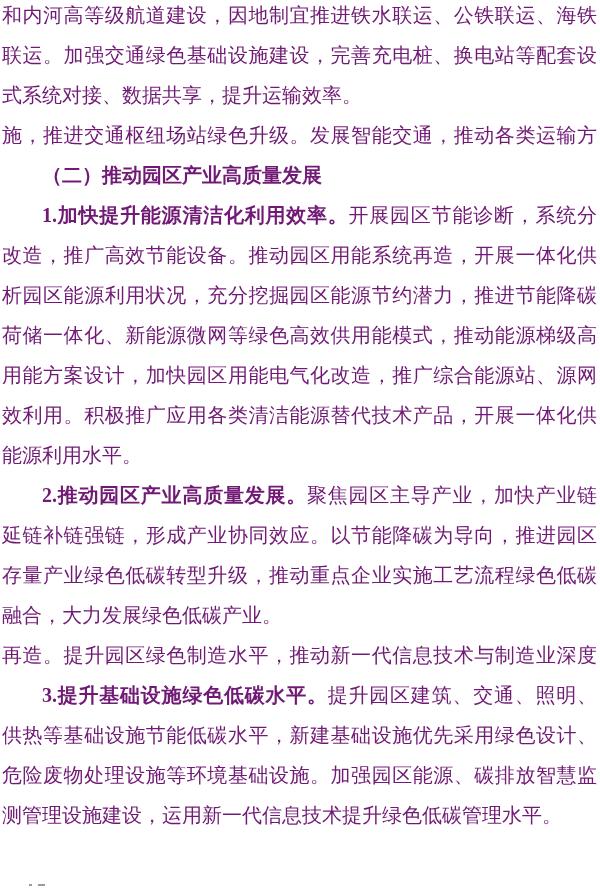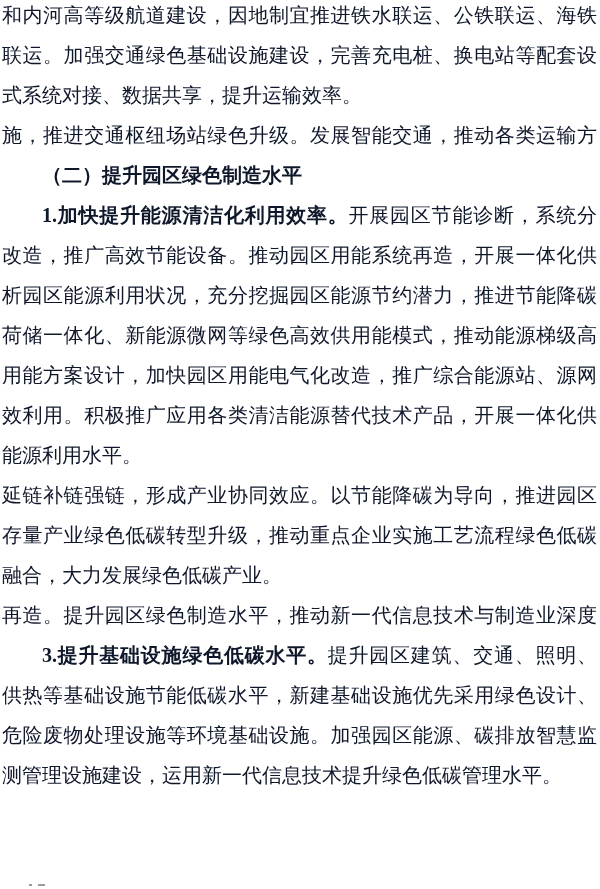--- a/index.html
+++ b/index.html
@@ -3,21 +3,21 @@
 <meta charset="utf-8">
 <style>
   html, body { margin: 0; padding: 0; }
   .page {
     position: relative;
     width: 600px;
     height: 889px;
     background: #ffffff;
     overflow: hidden;
     font-family: "Liberation Serif", serif;
-    color: #0f172a;
+    color: #701a75;
   }
   .content {
     margin-top: -5px;
     padding: 0 3px 0 2px;
   }
   .line {
     height: 40px;
     line-height: 40px;
     font-size: 20px;
     white-space: nowrap;
@@ -49,30 +49,31 @@
 <body>
 
 <div class="page">
   <div class="content">
 
     <div class="line stretch">和内河高等级航道建设，因地制宜推进铁水联运、公铁联运、海铁</div>
     <div class="line stretch">联运。加强交通绿色基础设施建设，完善充电桩、换电站等配套设</div>
     <div class="line noslack">式系统对接、数据共享，提升运输效率。</div>
     <div class="line stretch">施，推进交通枢纽场站绿色升级。发展智能交通，推动各类运输方</div>
 
-    <div class="line noslack indent heading">（二）提升园区绿色制造水平</div>
+    <div class="line noslack indent heading">（二）推动园区产业高质量发展</div>
 
     <div class="line stretch indent"><span class="lead">1.加快提升能源清洁化利用效率。</span><span>开展园区节能诊断，系统分</span></div>
     <div class="line stretch">改造，推广高效节能设备。推动园区用能系统再造，开展一体化供</div>
     <div class="line stretch">析园区能源利用状况，充分挖掘园区能源节约潜力，推进节能降碳</div>
     <div class="line stretch">荷储一体化、新能源微网等绿色高效供用能模式，推动能源梯级高</div>
     <div class="line stretch">用能方案设计，加快园区用能电气化改造，推广综合能源站、源网</div>
     <div class="line stretch">效利用。积极推广应用各类清洁能源替代技术产品，开展一体化供</div>
     <div class="line noslack">能源利用水平。</div>
 
+    <div class="line stretch indent"><span class="lead">2.推动园区产业高质量发展。</span><span>聚焦园区主导产业，加快产业链</span></div>
     <div class="line stretch">延链补链强链，形成产业协同效应。以节能降碳为导向，推进园区</div>
     <div class="line stretch">存量产业绿色低碳转型升级，推动重点企业实施工艺流程绿色低碳</div>
     <div class="line noslack">融合，大力发展绿色低碳产业。</div>
     <div class="line stretch">再造。提升园区绿色制造水平，推动新一代信息技术与制造业深度</div>
 
     <div class="line stretch indent"><span class="lead">3.提升基础设施绿色低碳水平。</span><span>提升园区建筑、交通、照明、</span></div>
     <div class="line stretch">供热等基础设施节能低碳水平，新建基础设施优先采用绿色设计、</div>
     <div class="line stretch">危险废物处理设施等环境基础设施。加强园区能源、碳排放智慧监</div>
     <div class="line noslack">测管理设施建设，运用新一代信息技术提升绿色低碳管理水平。</div>
 

